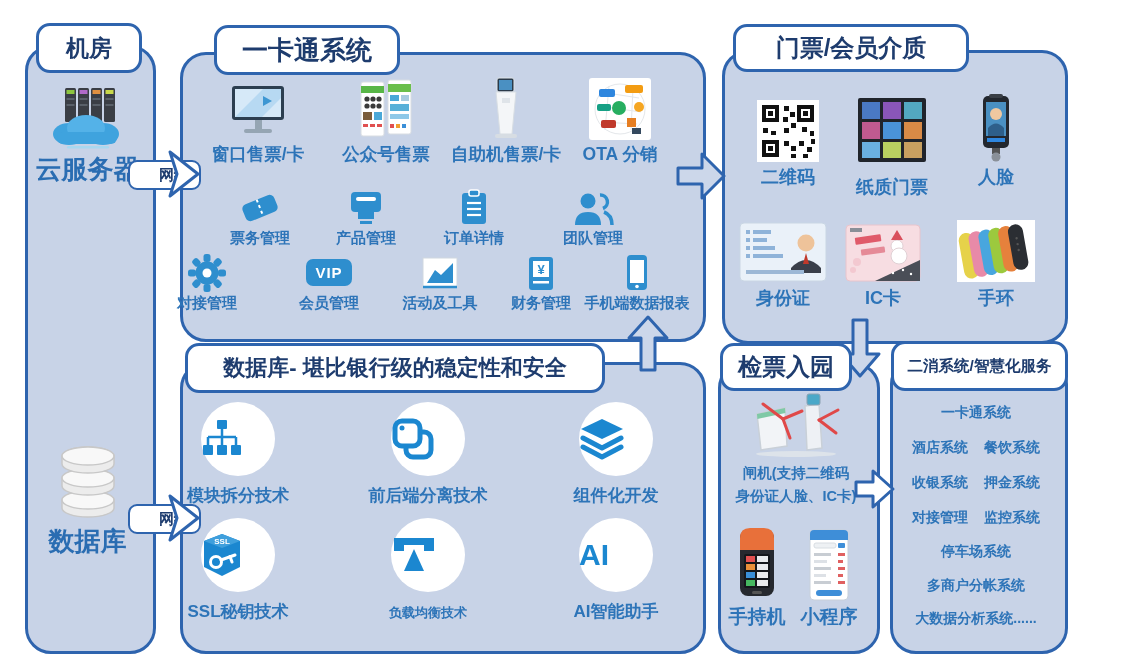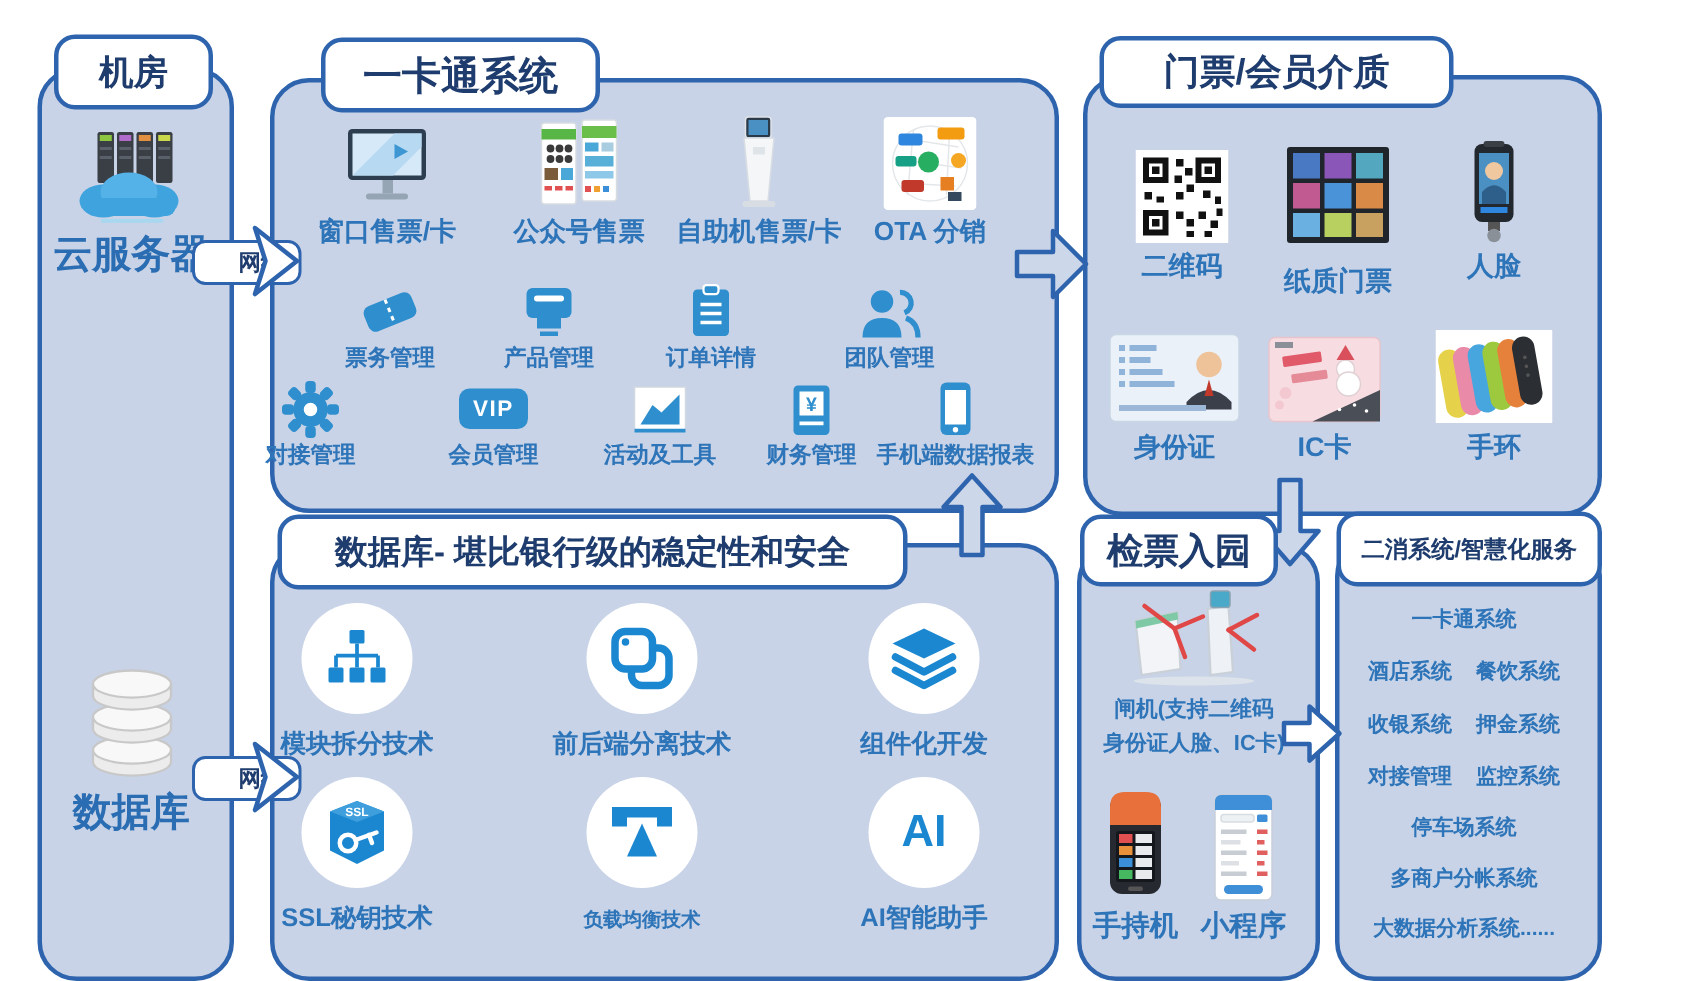--- a/index.html
+++ b/index.html
@@ -12,21 +12,21 @@
   .vitem{position:absolute;display:flex;flex-direction:column;align-items:center;z-index:2;}
   .ic{display:flex;align-items:flex-end;justify-content:center;}
   .lbl{color:#2d74b8;font-weight:bold;text-align:center;white-space:nowrap;}
   .biglbl{color:#2a6db2;font-weight:bold;text-align:right;white-space:nowrap;}
   .arrow{position:absolute;z-index:4;}
   .netconn{position:absolute;z-index:5;}
   .netpill{position:absolute;left:0;top:14px;width:50px;height:26px;background:#fff;
            border:2.5px solid #2e64ae;border-radius:9px;display:flex;align-items:center;
            justify-content:center;color:#1e3c6e;font-weight:bold;font-size:15px;padding-left:19px;}
   .circle{width:74px;height:74px;border-radius:50%;background:#fff;display:flex;
-          align-items:center;justify-content:center;}
+          align-items:center;justify-content:flex-start;}
   .vipbadge{background:#2e8ece;color:#fff;font-weight:bold;font-size:15px;padding:5px 9px;
             border-radius:7px;letter-spacing:1px;}
   .aitext{color:#1b87d0;font-weight:bold;font-size:30px;}
   .svcrow{position:absolute;left:890px;width:172px;display:flex;justify-content:center;
           gap:16px;z-index:2;}
   .svcrow span{color:#2d74b8;font-weight:bold;font-size:14px;white-space:nowrap;}
   .gatecap{position:absolute;left:718px;top:462px;width:156px;text-align:center;
            color:#2d74b8;font-weight:bold;font-size:14.5px;line-height:1.6;z-index:2;}
 </style>
 </head>

